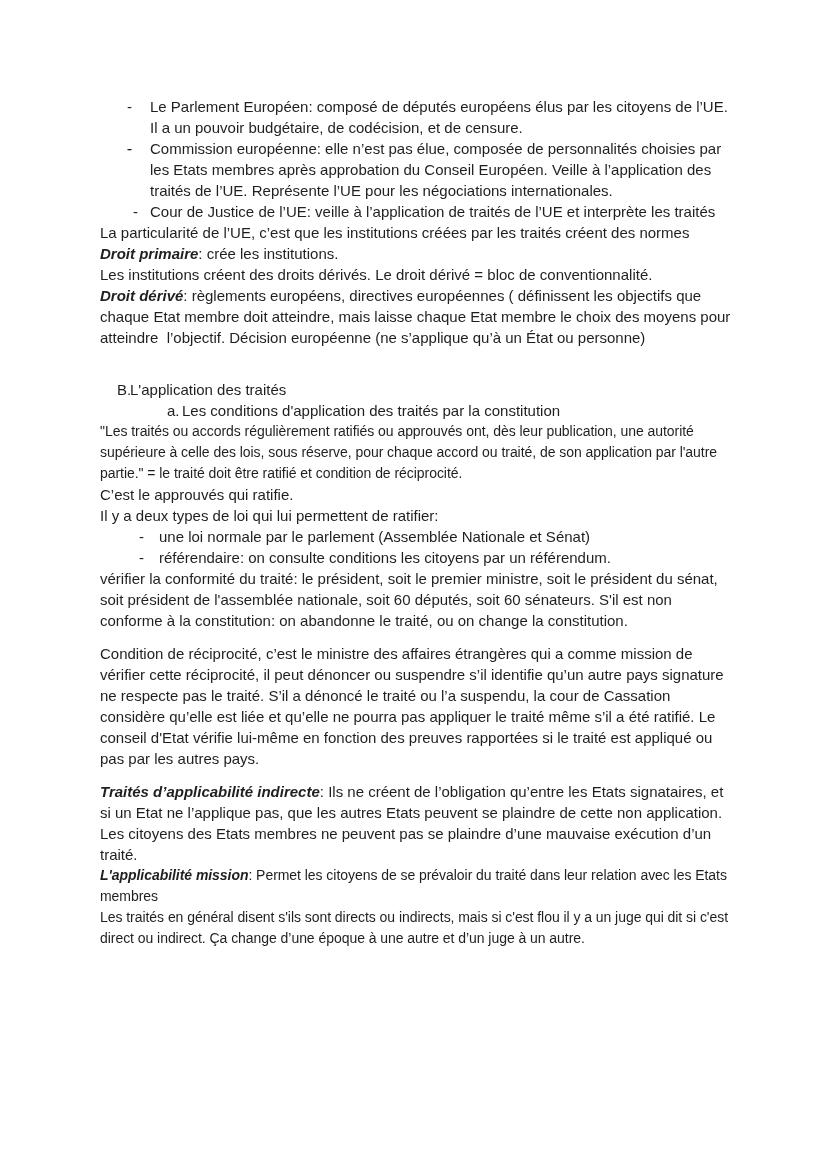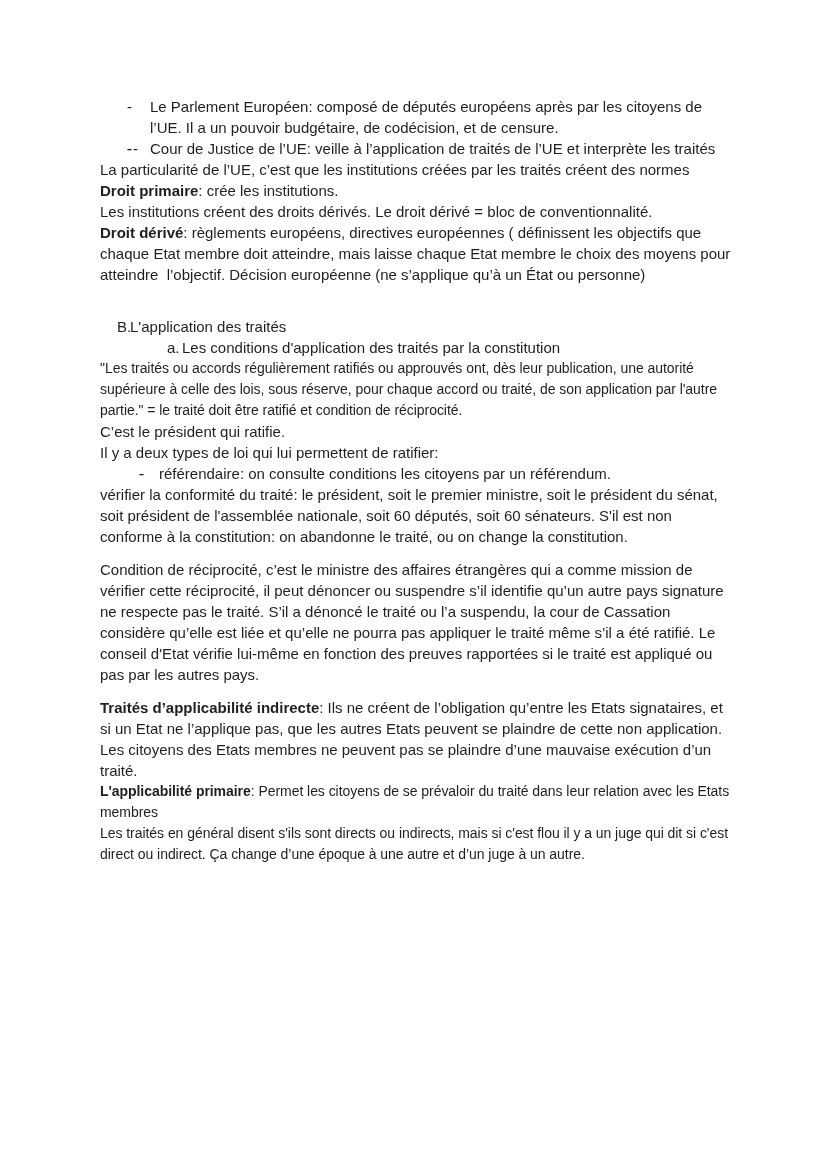--- a/index.html
+++ b/index.html
@@ -37,42 +37,42 @@
   .listB    { padding-left: 30px; margin-top: 10px; }
   .listB .marker    { left: 17px; }
   .listA    { padding-left: 82px; }
   .listA .marker    { left: 67px; }
   .blank    { height: 21px; }
   .blank.sm { height: 12px; }
   .condensed {
     font-size: 14px;
     letter-spacing: -0.05px;
   }
-  .bold { font-weight: bold; }
+  .bold { font-weight: bold; font-style: italic; }
 </style>
 </head>
 <body>
 
 <div class="page" style="color: rgb(31, 31, 31); background: rgb(255, 255, 255);">
-    <div class="blk bullet1"><span class="marker">-</span><span>Le Parlement Européen: composé de députés européens après par les citoyens de l’UE. Il a un pouvoir budgétaire, de codécision, et de censure.</span></div>
+    <div class="blk bullet1"><span class="marker">-</span><span>Le Parlement Européen: composé de députés européens élus par les citoyens de l’UE. Il a un pouvoir budgétaire, de codécision, et de censure.</span></div>
     <div class="blk bullet1"><span class="marker">-</span></div>
-    <div class="blk bullet1"><span class="marker">-</span></div>
+    <div class="blk bullet1"><span class="marker">-</span><span>Commission européenne: elle n’est pas élue, composée de personnalités choisies par les Etats membres après approbation du Conseil Européen. Veille à l’application des traités de l’UE. Représente l’UE pour les négociations internationales.</span></div>
     <div class="blk bullet1b"><span class="marker">-</span><span>Cour de Justice de l’UE: veille à l’application de traités de l’UE et interprète les traités</span></div>
     <div class="blk para"><span>La particularité de l’UE, c’est que les institutions créées par les traités créent des normes</span></div>
     <div class="blk para"><span class="bold">Droit primaire</span><span>: crée les institutions.</span></div>
     <div class="blk para"><span>Les institutions créent des droits dérivés. Le droit dérivé = bloc de conventionnalité.</span></div>
     <div class="blk para"><span class="bold">Droit dérivé</span><span>: règlements européens, directives européennes ( définissent les objectifs que chaque Etat membre doit atteindre, mais laisse chaque Etat membre le choix des moyens pour atteindre  l’objectif. Décision européenne (ne s’applique qu’à un État ou personne)</span></div>
     <div class="blk blank"></div>
     <div class="blk listB"><span class="marker">B.</span><span>L'application des traités</span></div>
     <div class="blk listA"><span class="marker">a.</span><span>Les conditions d'application des traités par la constitution</span></div>
     <div class="blk para condensed"><span>"Les traités ou accords régulièrement ratifiés ou approuvés ont, dès leur publication, une autorité supérieure à celle des lois, sous réserve, pour chaque accord ou traité, de son application par l'autre partie." = le traité doit être ratifié et condition de réciprocité.</span></div>
-    <div class="blk para"><span>C’est le président qui ratifie.</span></div>
+    <div class="blk para"><span>C’est le approuvés qui ratifie.</span></div>
     <div class="blk para"><span>Il y a deux types de loi qui lui permettent de ratifier:</span></div>
-    <div class="blk bullet2"><span class="marker">-</span></div>
+    <div class="blk bullet2"><span class="marker">-</span><span>une loi normale par le parlement (Assemblée Nationale et Sénat)</span></div>
     <div class="blk bullet2"><span class="marker">-</span><span>référendaire: on consulte conditions les citoyens par un référendum.</span></div>
     <div class="blk para"><span>vérifier la conformité du traité: le président, soit le premier ministre, soit le président du sénat, soit président de l'assemblée nationale, soit 60 députés, soit 60 sénateurs. S'il est non conforme à la constitution: on abandonne le traité, ou on change la constitution.</span></div>
     <div class="blk blank sm"></div>
     <div class="blk para"><span>Condition de réciprocité, c’est le ministre des affaires étrangères qui a comme mission de vérifier cette réciprocité, il peut dénoncer ou suspendre s’il identifie qu’un autre pays signature ne respecte pas le traité. S’il a dénoncé le traité ou l’a suspendu, la cour de Cassation considère qu’elle est liée et qu’elle ne pourra pas appliquer le traité même s’il a été ratifié. Le conseil d'Etat vérifie lui-même en fonction des preuves rapportées si le traité est appliqué ou pas par les autres pays.</span></div>
     <div class="blk blank sm"></div>
     <div class="blk para"><span class="bold">Traités d’applicabilité indirecte</span><span>: Ils ne créent de l’obligation qu’entre les Etats signataires, et si un Etat ne l’applique pas, que les autres Etats peuvent se plaindre de cette non application. Les citoyens des Etats membres ne peuvent pas se plaindre d’une mauvaise exécution d’un traité.</span></div>
-    <div class="blk para condensed"><span class="bold">L'applicabilité primaire</span><span>: Permet les citoyens de se prévaloir du traité dans leur relation avec les Etats membres</span></div>
+    <div class="blk para condensed"><span class="bold">L'applicabilité mission</span><span>: Permet les citoyens de se prévaloir du traité dans leur relation avec les Etats membres</span></div>
     <div class="blk para condensed"><span>Les traités en général disent s'ils sont directs ou indirects, mais si c'est flou il y a un juge qui dit si c'est direct ou indirect. Ça change d’une époque à une autre et d’un juge à un autre.</span></div>
   </div>
 
 </body></html>

